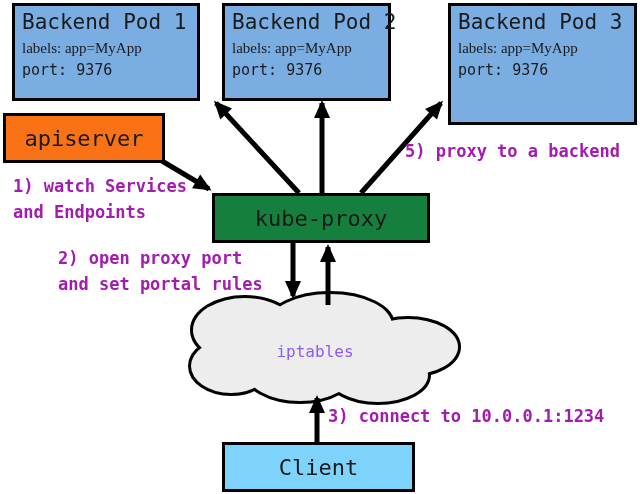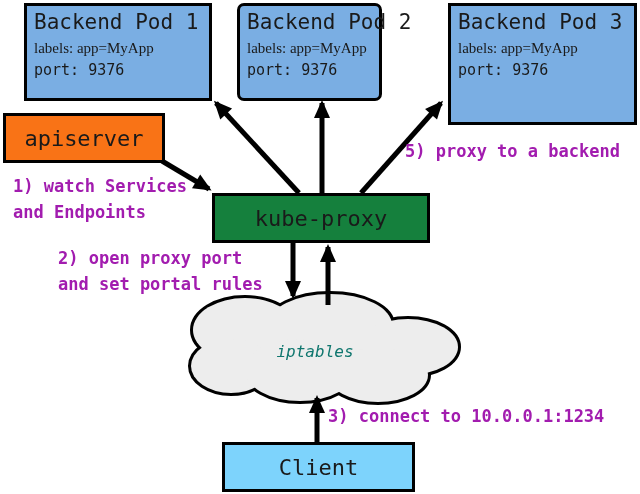--- a/index.html
+++ b/index.html
@@ -16,22 +16,22 @@
   .pod{background:#7AAEE3;padding:3px 0 0 7px;}
   .pod .pod-title{font-size:21px;line-height:26px;white-space:nowrap;}
   .pod .pod-line{font-size:15px;line-height:22px;white-space:nowrap;}
   .pod .pod-line.first{margin-top:2px;font-family:Liberation Serif, serif;}
   .titlebox{display:flex;align-items:center;justify-content:center;
     font-size:22px;white-space:nowrap;}
   .apiserver{background:#f97316;}
   .kubeproxy{background:#15803d;}
   .client{background:#7dd3fc;}
   .cloud-label{
-    position:absolute;z-index:2;font-size:16px;color:#0f766e;
-    text-align:center;white-space:nowrap;font-style:italic;
+    position:absolute;z-index:2;font-size:16px;color:#8b5cf6;
+    text-align:center;white-space:nowrap;
   }
   .annot{
     position:absolute;z-index:2;font-weight:bold;font-size:17px;
     line-height:26px;color:#a21caf;white-space:nowrap;
   }
   .annot span{display:block;}
 </style>
 </head>
 <body>
 
@@ -67,27 +67,27 @@
       <line x1="162" y1="161" x2="209" y2="189" marker-end="url(#ah)"></line>
       <line x1="299" y1="193" x2="216" y2="103" marker-end="url(#ah)"></line>
       <line x1="322" y1="193" x2="322" y2="103" marker-end="url(#ah)"></line>
       <line x1="361" y1="193" x2="441" y2="103" marker-end="url(#ah)"></line>
       <line x1="293" y1="243" x2="293" y2="296" marker-end="url(#ah)"></line>
       <line x1="328" y1="305" x2="328" y2="247" marker-end="url(#ah)"></line>
       <line x1="317" y1="442" x2="317" y2="398" marker-end="url(#ah)"></line>
     </g>
   </svg>
 
-  <div class="node pod" style="left:24px;top:3px;width:188px;height:98px;">
+  <div class="node pod" style="left:12px;top:3px;width:188px;height:98px;">
     <div class="pod-title">Backend Pod 1</div>
     <div class="pod-line first">labels: app=MyApp</div>
     <div class="pod-line">port: 9376</div>
   </div>
 
-  <div class="node pod" style="left:237px;top:3px;width:145px;height:98px;border-radius:7px;">
+  <div class="node pod" style="left:222px;top:3px;width:169px;height:98px;">
     <div class="pod-title">Backend Pod 2</div>
     <div class="pod-line first">labels: app=MyApp</div>
     <div class="pod-line">port: 9376</div>
   </div>
 
   <div class="node pod" style="left:448px;top:3px;width:189px;height:122px;">
     <div class="pod-title">Backend Pod 3</div>
     <div class="pod-line first">labels: app=MyApp</div>
     <div class="pod-line">port: 9376</div>
   </div>

